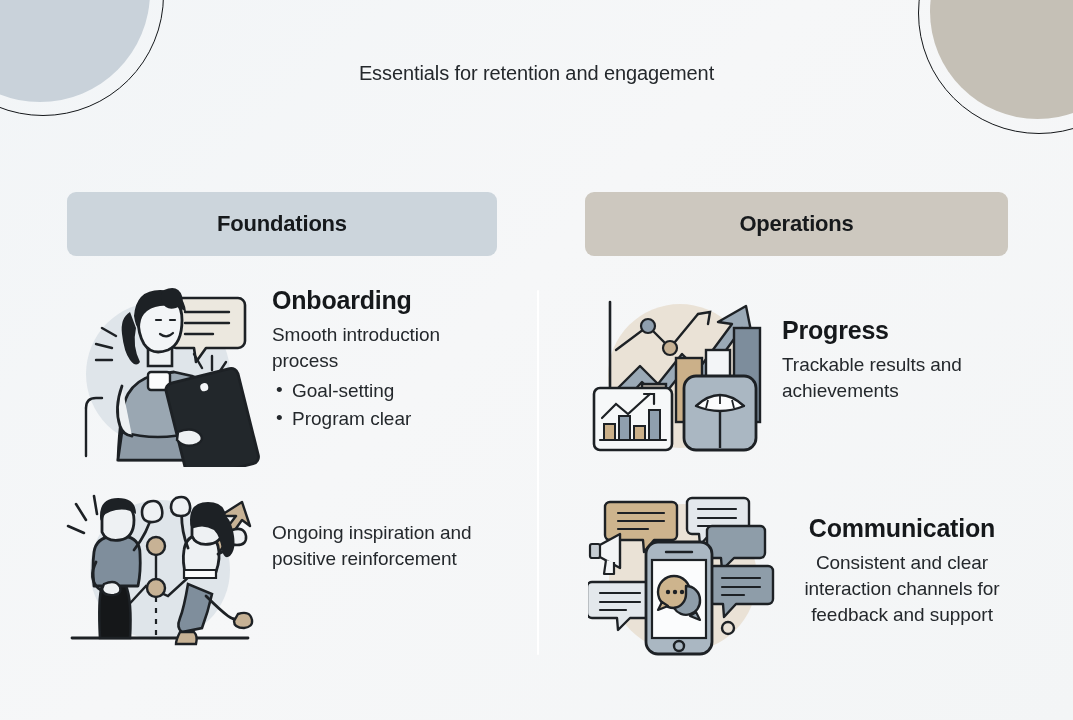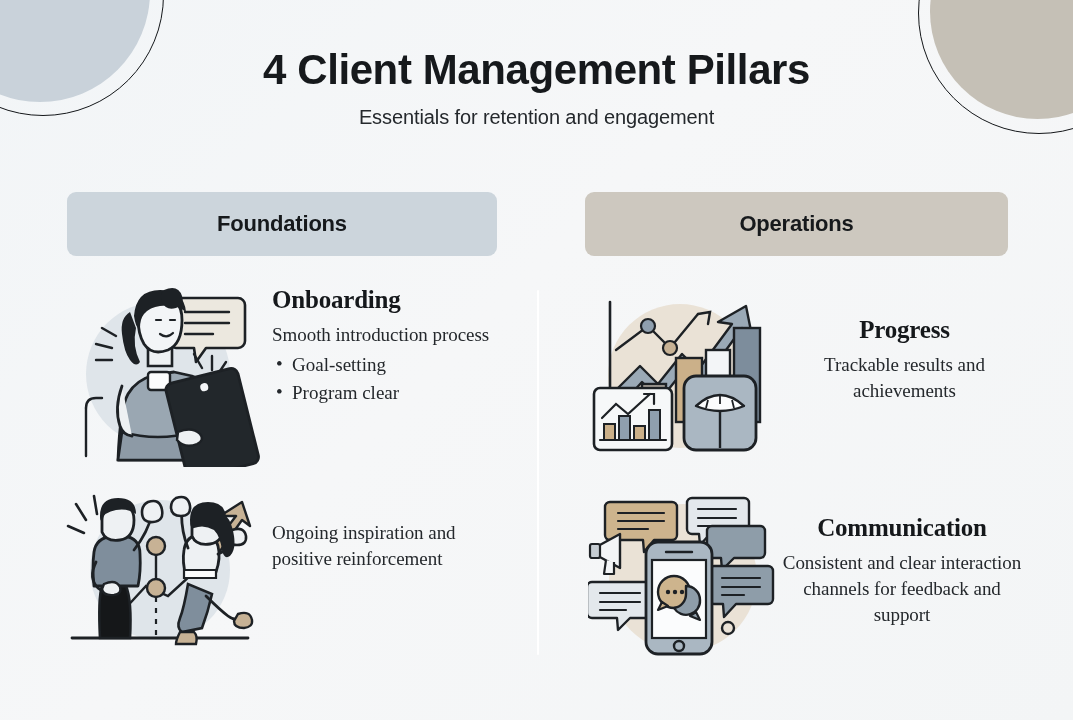--- a/index.html
+++ b/index.html
@@ -64,21 +64,21 @@
     position:absolute; left:537px; top:290px;
     width:2px; height:365px;
     background:#ffffff;
     border-radius:2px;
   }
 
   
   .pillar { position:absolute; display:flex; align-items:flex-start; }
   .art { flex:0 0 auto; position:relative; }
   .art svg { display:block; }
-  .txt { padding-top:4px;font-family:Liberation Serif, serif; }
+  .txt { padding-top:4px; }
   .p-title {
     font-size:25px; font-weight:bold; color:#15181b;
     letter-spacing:-0.2px; line-height:1.15; margin-bottom:7px;
   }
   .p-desc {
     font-size:19px; color:#24282c; line-height:1.38; letter-spacing:-0.05px;
   }
   .p-bullets { list-style:none; margin-top:3px; }
   .p-bullets li {
     font-size:19px; color:#24282c; line-height:1.45;
@@ -89,35 +89,34 @@
     font-size:19px; color:#24282c;
   }
 
   #pillar-onboarding    { left:60px;  top:282px; }
   #pillar-motivation    { left:60px;  top:492px; }
   #pillar-progress      { left:588px; top:288px; }
   #pillar-communication { left:588px; top:494px; }
 
   #pillar-onboarding .txt    { width:232px; margin-left:12px; }
   #pillar-motivation .txt    { width:232px; margin-left:12px; padding-top:28px; }
-  #pillar-progress .txt      { width:245px; margin-left:12px; padding-top:28px;text-align:center; }
+  #pillar-progress .txt      { width:245px; margin-left:12px; padding-top:28px; }
   #pillar-communication .txt { width:248px; padding-top:20px;text-align:center; }
 </style>
 </head>
 <body>
 
 <div id="canvas">
 
   <div class="deco deco-tl-fill"></div>
   <div class="deco deco-tl-ring"></div>
   <div class="deco deco-tr-fill"></div>
   <div class="deco deco-tr-ring"></div>
 
   <div class="header">
-    <div class="title">4 Client Management Pillars</div>
     <div class="subtitle">Essentials for retention and engagement</div>
   </div>
 
   <div class="bar" id="bar-foundations">
     <span class="bar-label">Foundations</span>
   </div>
   <div class="bar" id="bar-operations">
     <span class="bar-label">Operations</span>
   </div>
 

